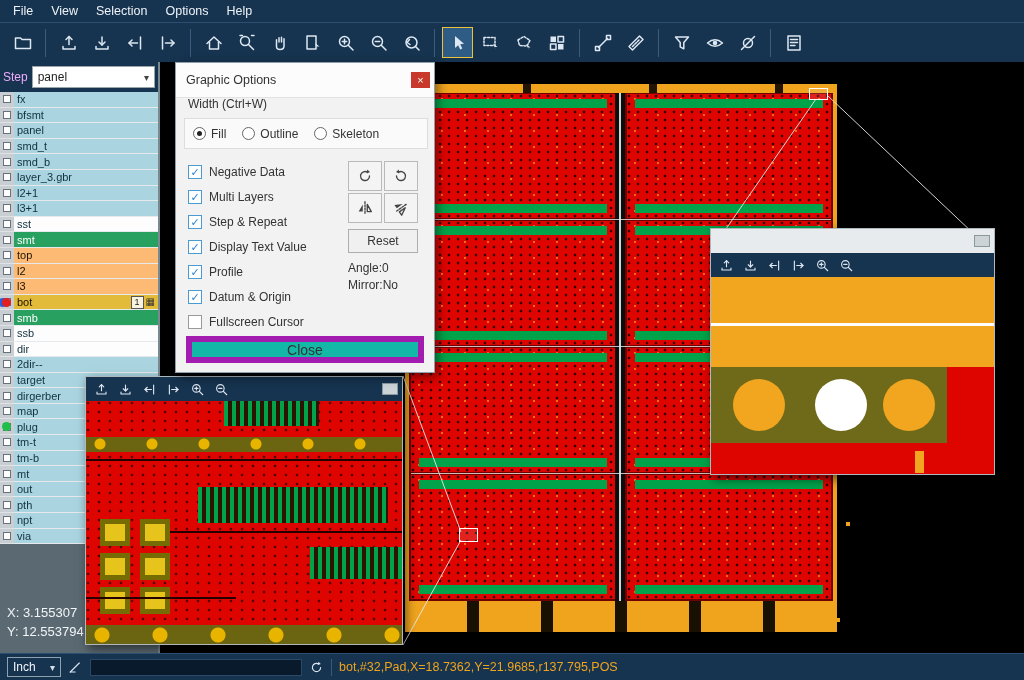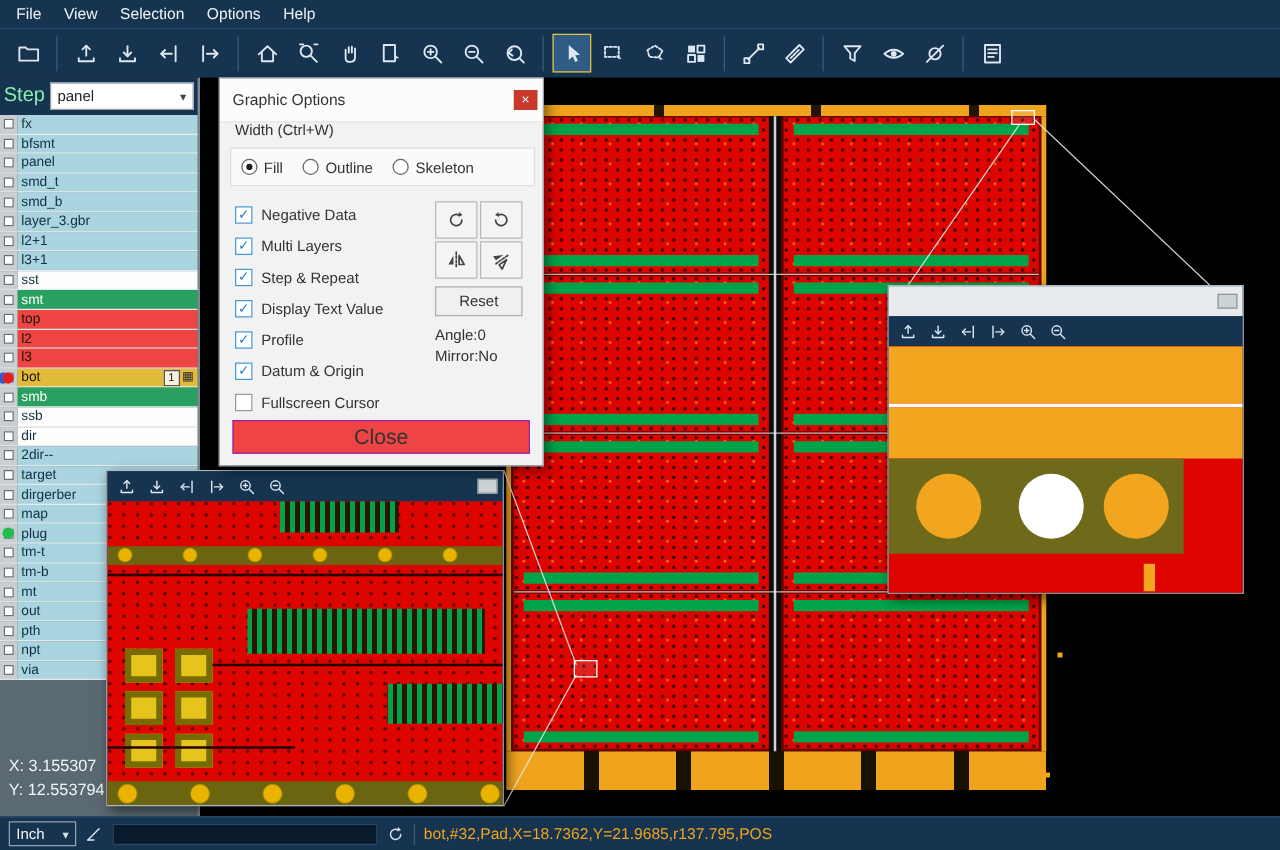--- a/index.html
+++ b/index.html
@@ -13,34 +13,34 @@
   .toolbar{position:absolute;left:0;top:22px;width:1024px;height:40px;background:#16334f;border-top:1px solid #2c4e72;display:flex;align-items:center;padding-left:6px;z-index:5}
   .tbtn{width:31px;height:31px;background:transparent;border:1px solid transparent;color:#dde8f2;display:flex;align-items:center;justify-content:center;margin:0 1px;padding:0}
   .tbtn.active{background:#2f5c85;border:1px solid #ecc23c}
   .tsep{width:1px;height:28px;background:#3a5c7e;margin:0 6px}
   .icon{display:flex}
   .icon svg{display:block}
 
   
   .sidebar{position:absolute;left:0;top:62px;width:160px;height:591px;background:#5b6a72;border-right:2px solid #7a8890;z-index:4}
   .step-row{position:absolute;left:0;top:0;width:100%;height:30px;background:#16334f;display:flex;align-items:center;padding:0 3px;gap:4px}
-  .step-label{color:#86efac;font-size:16px}
+  .step-label{color:#f0abfc;font-size:12px}
   .step-select{flex:1;height:22px;background:#fff;border:1px solid #99a4ab;display:flex;align-items:center;justify-content:space-between;padding:4px 5px;font-size:12px;color:#222}
   .caret::before{content:"\25BE";font-size:10px;color:#444}
   .layer-list{position:absolute;left:0;top:30px;width:100%}
   .lrow{display:flex;height:15.6px}
   .lind{width:14px;background:#c9ced2;border-bottom:1px solid #dfe3e6;display:flex;align-items:center;justify-content:center;position:relative}
   .cb{width:8px;height:8px;background:#fff;border:1px solid #68727a}
   .dot{position:absolute;left:2px;top:3px;width:9px;height:9px;border-radius:50%;z-index:2}
   .dot-red{background:#e31e1e;box-shadow:-4px 0 0 #2b5fd9}
   .dot-green{background:#1fbf4a}
   .lcell{flex:1;display:flex;align-items:center;gap:2px;padding:0 3px;font-size:11px;color:#11303e;border-bottom:1px solid #e6eaec;overflow:hidden;white-space:nowrap}
   .lc-blue{background:#a9d4e0}
   .lc-green{background:#27a060;color:#fff}
-  .lc-gold{background:#ef4444;color:#1d1400}
+  .lc-gold{background:#fdba74;color:#1d1400}
   .lc-yellow{background:#e3bb3a;color:#1d1400}
   .lc-white{background:#fdfdfd}
   .badge{margin-left:auto;font-size:9px;line-height:11px;padding:0 3px;background:#f8f3df;border:1px solid #555;color:#222}
   .gridicon::before{content:"\25A6"}
   .gridicon{font-size:10px;line-height:10px;color:#333}
   .coords{position:absolute;left:7px;bottom:12px;color:#f2f5f7;font-size:13px;line-height:19px}
 
   
   .canvas{position:absolute;left:160px;top:62px;width:864px;height:591px;background:#000;overflow:hidden;z-index:1}
   .panel{position:absolute;left:245px;top:22px;width:432px;height:548px}
@@ -121,21 +121,21 @@
   .box{width:14px;height:14px;border:1px solid #9a9a9a;background:#fff;font-size:11px;line-height:13px;text-align:center;color:#2a7fd0;flex:none}
   .box.on{border-color:#4a9ad4}
   .box.on::before{content:"\2713"}
   .btncol{position:absolute;left:172px;top:72px;width:80px}
   .rot-grid{display:grid;grid-template-columns:34px 34px;grid-auto-rows:30px;gap:2px}
   .rbtn{background:#f4f4f4;border:1px solid #b9b9b9;color:#444;display:flex;align-items:center;justify-content:center;padding:0}
   .rbtn svg{width:18px;height:18px}
   .reset-btn{margin-top:6px;width:70px;height:24px;background:#f0f0f0;border:1px solid #aeaeae;font-size:12px;color:#333;font-family:inherit}
   .angle-text{margin-top:8px;font-size:12px;color:#333}
   .mirror-text{margin-top:3px;font-size:12px;color:#333}
-  .close-btn{position:absolute;left:10px;right:10px;bottom:9px;height:27px;background:#ef4444;border:1px solid #a21caf;font-size:17px;color:#333;font-family:inherit}
+  .close-btn{position:absolute;left:10px;right:10px;bottom:9px;height:27px;background:#14b8a6;border:6px solid #a21caf;font-size:14px;color:#333;font-family:inherit}
 
   
   .statusbar{position:absolute;left:0;top:653px;width:1024px;height:27px;background:#16334f;border-top:1px solid #2c4e72;display:flex;align-items:center;padding:0 7px;gap:7px;z-index:9}
   .unit-select{width:54px;height:20px;border:1px solid #8fa0ae;color:#f2f5f8;font-size:12px;display:flex;align-items:center;justify-content:space-between;padding:0 5px}
   .unit-select .caret::before{color:#d7dee4}
   .sb-icon{color:#dfe8f2;display:flex}
   .sb-icon svg{width:15px;height:15px}
   .sb-input{width:212px;height:17px;background:#081a2b;border:1px solid #2c4a68;color:#cfe0ee;font-size:11px;padding:0 4px}
   .sb-sep{width:1px;height:17px;background:#3a5a7a}
   .sb-status{color:#f0a41e;font-size:12.5px;white-space:nowrap}

